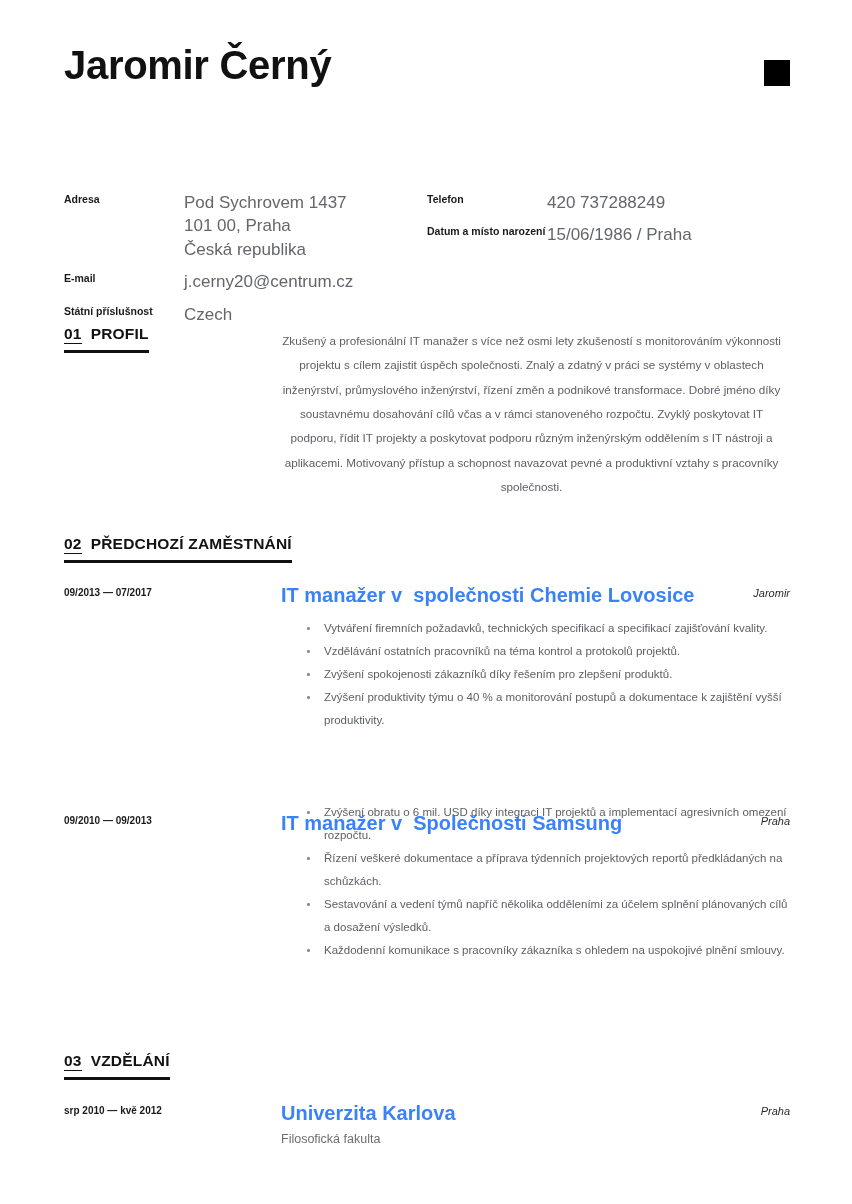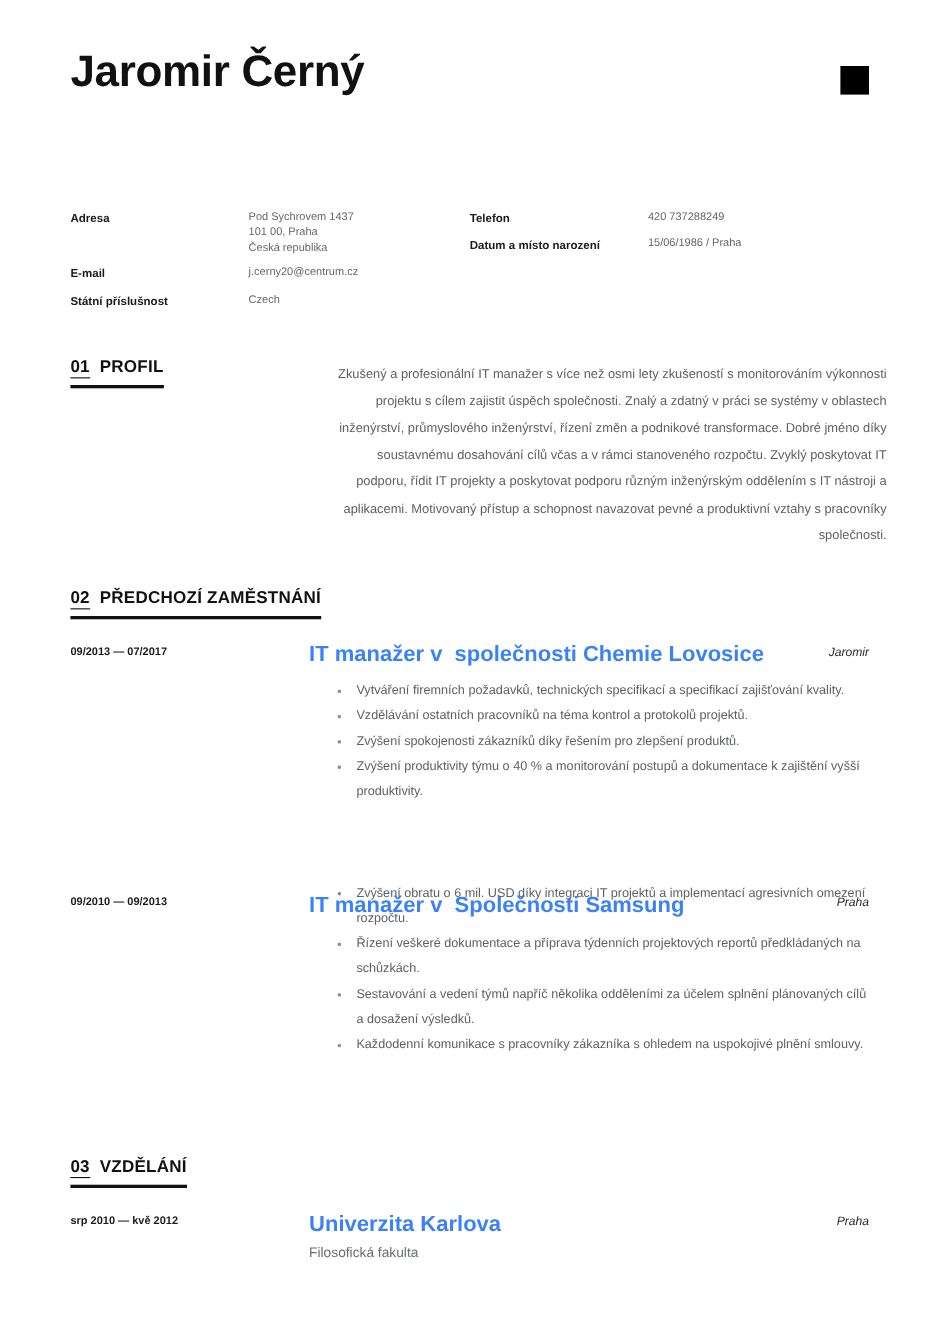--- a/index.html
+++ b/index.html
@@ -73,24 +73,23 @@
   .contact-label {
     width: 120px;
     flex: 0 0 120px;
     font-size: 10.5px;
     font-weight: bold;
     color: #1a1a1a;
     line-height: 1.35;
     padding-top: 1px;
   }
   .contact-value {
-    font-size: 10px;
+    font-size: 17px;
     color: #63666a;
     line-height: 1.38;
-    margin-left: 42px;
   }
   .contact-value .ln { display: block; }
 
   
   .section {
     position: absolute;
     left: 64px;
     width: 726px;
   }
   .sec-head {
@@ -107,27 +106,27 @@
   }
   .sec-num {
     border-bottom: 1.5px solid #111111;
     padding-bottom: 1px;
     margin-right: 9px;
   }
 
   
   .profile-text {
     position: absolute;
-    left: 297px;
+    left: 277px;
     top: 329px;
     width: 509px;
     font-size: 11.7px;
     color: #5d6065;
     line-height: 2.08;
-    text-align: right;
+    text-align: center;
   }
   .entry-head {
     position: relative;
     height: 20px;
   }
   .entry-date {
     position: absolute;
     left: 0;
     top: 3px;
     font-size: 10px;

